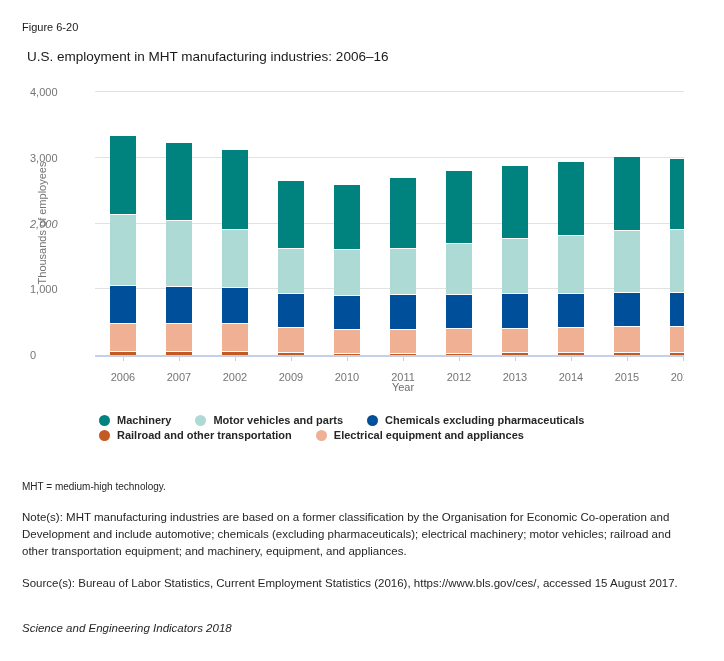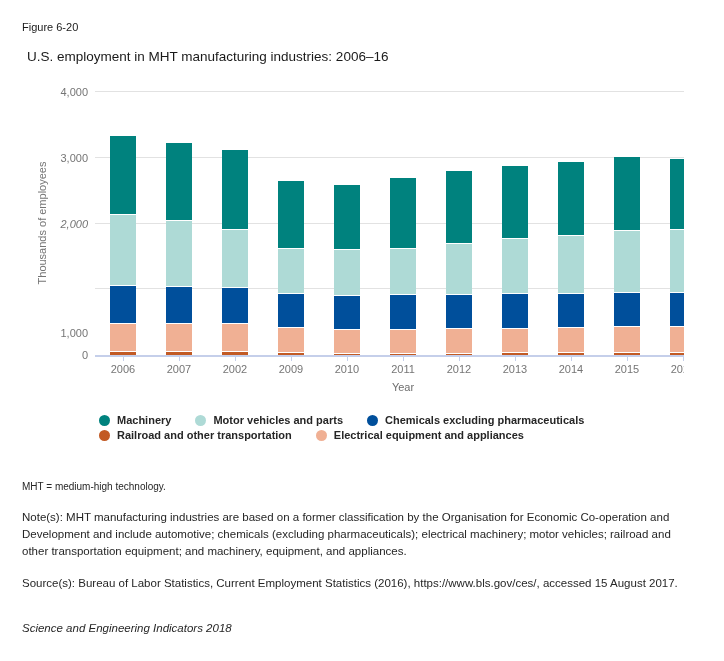--- a/index.html
+++ b/index.html
@@ -13,29 +13,29 @@
   .chart{position:absolute;left:0;top:85px;width:724px;height:315px;}
   .plot{position:absolute;left:95px;top:7px;width:616px;height:263px;
         border-bottom:2px solid #c5cfea;}
   .gridline{position:absolute;left:0;right:0;height:1px;background:#e2e2e2;}
   .bars{position:absolute;left:0;top:0;width:100%;height:100%;display:flex;}
   .slot{flex:1;display:flex;justify-content:center;align-items:flex-end;height:100%;}
   .bar{width:26px;height:100%;display:flex;flex-direction:column-reverse;}
   .seg{width:100%;box-sizing:border-box;}
   .seg.sep{border-top:1px solid #ffffff;}
 
-  .ytick{position:absolute;left:30px;width:58px;text-align:right;
+  .ytick{position:absolute;left:30px;width:58px;text-align:left;
          font-size:11px;color:#757575;}
   .y-title{position:absolute;left:42px;top:138px;white-space:nowrap;
            transform:translate(-50%,-50%) rotate(-90deg);
            font-size:11px;color:#757575;}
   .ticksrow{position:absolute;left:95px;top:272px;width:616px;height:4px;display:flex;}
   .tickslot{flex:1;display:flex;justify-content:center;}
   .tick{width:1px;height:4px;background:#c5cfea;}
-  .xlabels{position:absolute;left:95px;top:278px;width:616px;display:flex;}
+  .xlabels{position:absolute;left:95px;top:286px;width:616px;display:flex;}
   .xlab{flex:1;text-align:center;font-size:11px;color:#757575;}
   .x-title{position:absolute;left:95px;top:296px;width:616px;text-align:center;
            font-size:11px;color:#6e6e6e;}
 
   .legend{position:absolute;left:99px;top:414px;display:flex;
           flex-direction:column;gap:3px;}
   .legend-row{display:flex;gap:24px;align-items:center;}
   .legend-item{display:flex;align-items:center;gap:7px;}
   .swatch{width:11px;height:11px;border-radius:50%;flex:0 0 auto;}
   .legend-label{font-size:11px;font-weight:bold;color:#262626;}
@@ -209,21 +209,21 @@
         <div class="xlab">2010</div>
         <div class="xlab">2011</div>
         <div class="xlab">2012</div>
         <div class="xlab">2013</div>
         <div class="xlab">2014</div>
         <div class="xlab">2015</div>
         <div class="xlab">2021</div>
       </div>
     <div class="x-title">Year</div>
   <div class="ytick" style="top: 264px;">0</div>
-      <div class="ytick" style="top: 198.25px; margin-top: 44px;">1,000</div>
+      <div class="ytick" style="top: 198.25px;">1,000</div>
       <div class="ytick" style="top: 132.5px; font-style: italic;">2,000</div>
       <div class="ytick" style="top: 66.75px;">3,000</div>
       <div class="ytick" style="top: 1px;">4,000</div>
     </div>
 
   <div class="legend" id="legend">
       <div class="legend-row">
         <div class="legend-item">
           <div class="swatch" style="background: rgb(0, 130, 126);"></div>
           <div class="legend-label">Machinery</div>

